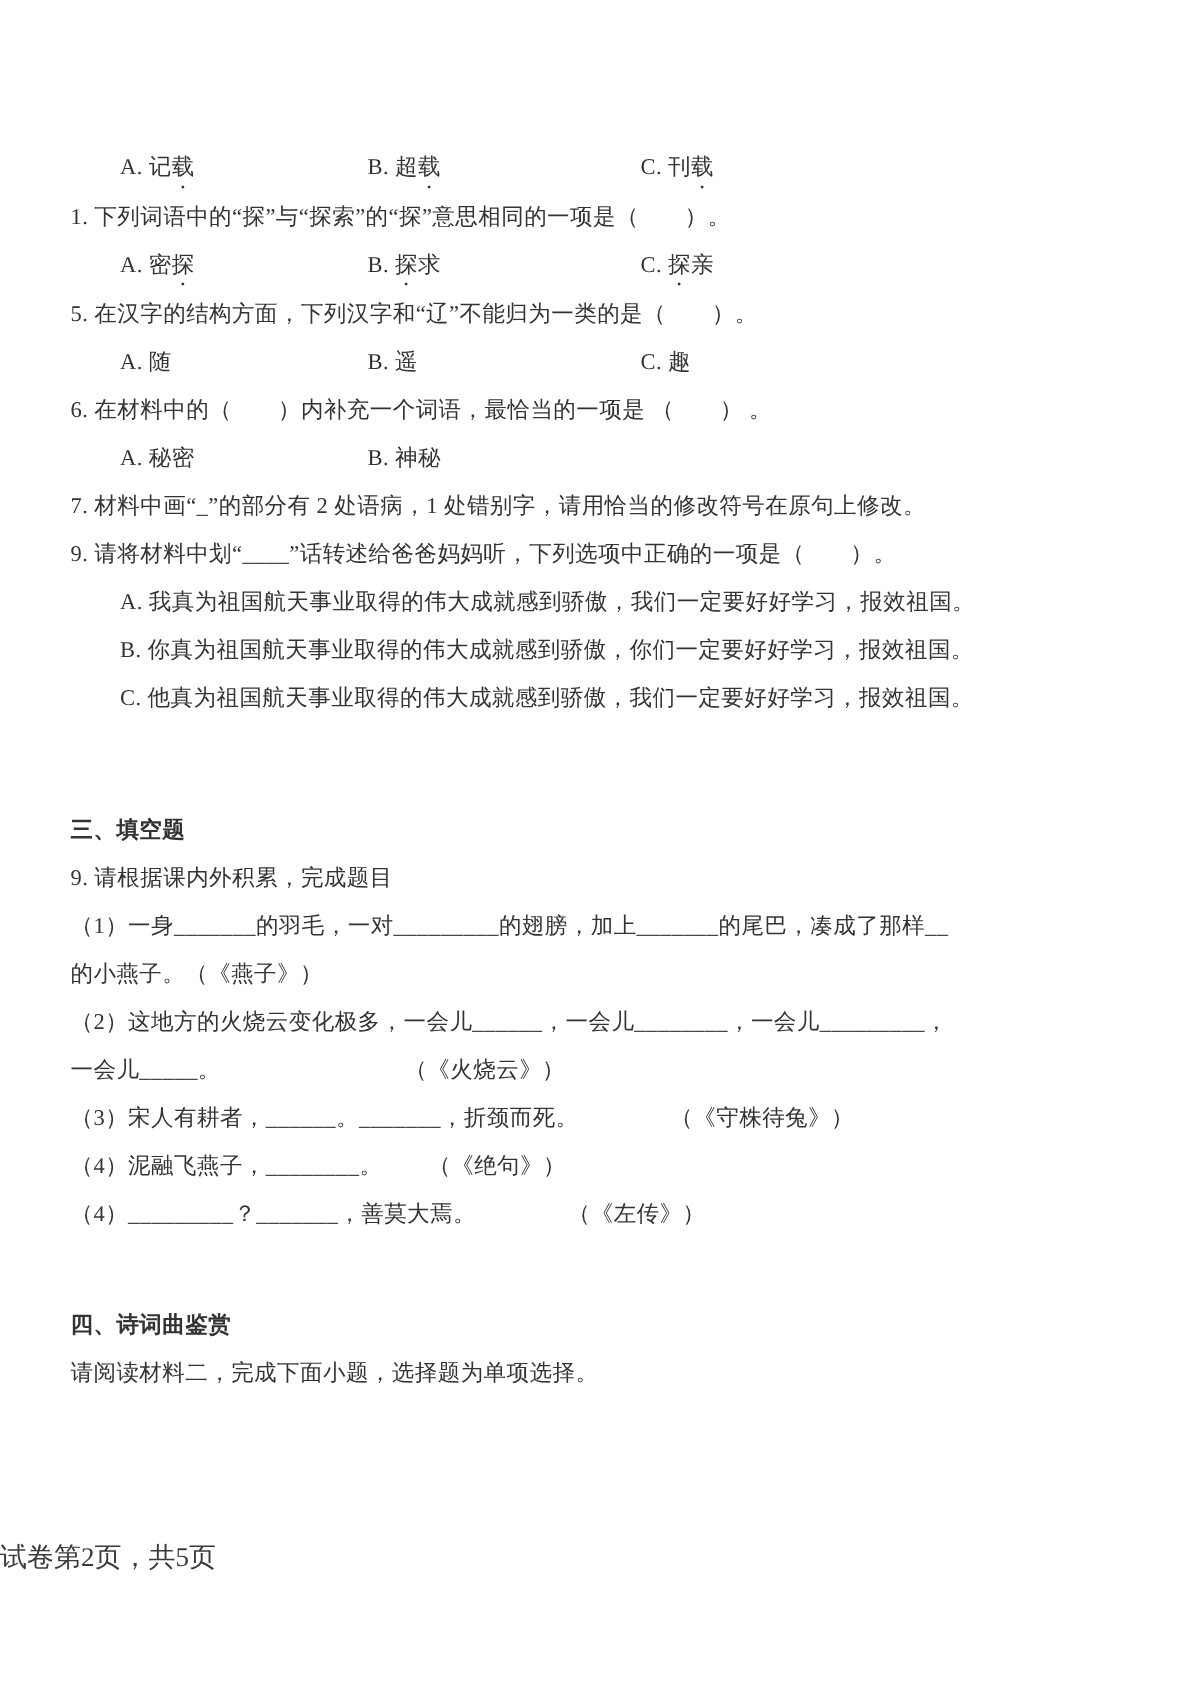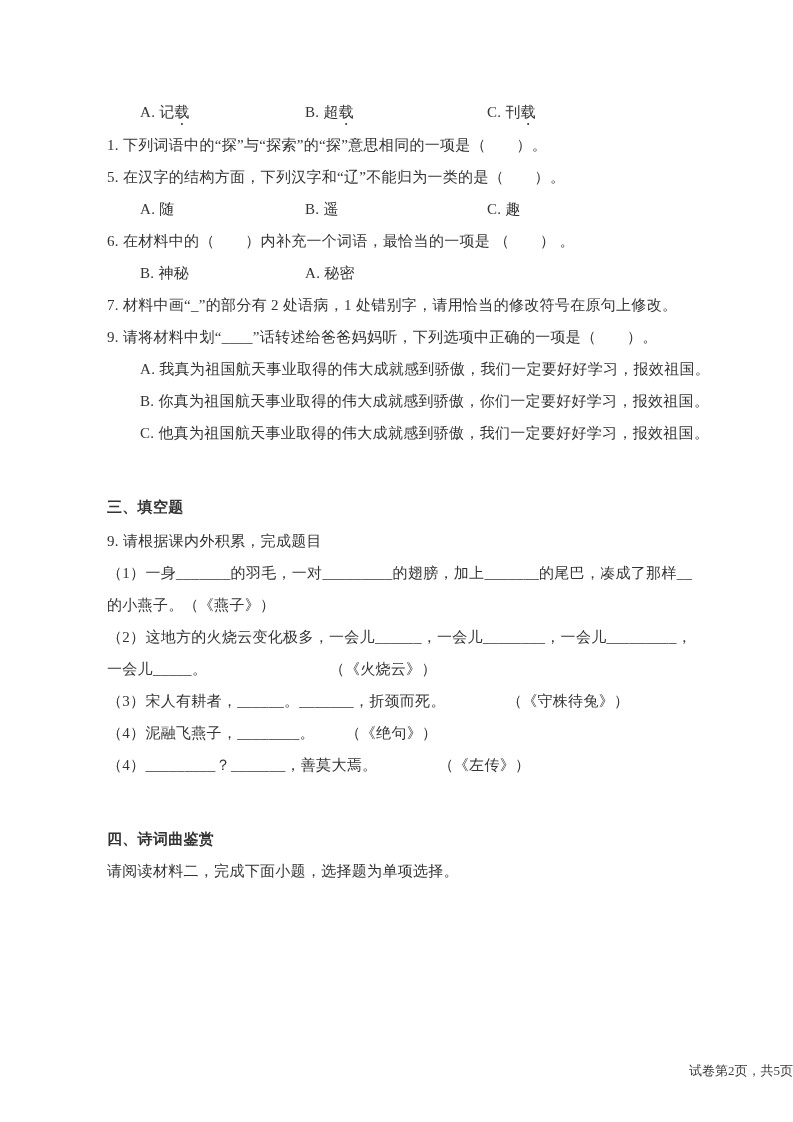--- a/index.html
+++ b/index.html
@@ -10,21 +10,21 @@
   .page {
     position: relative;
     width: 793px;
     height: 1122px;
     background: #ffffff;
     overflow: hidden;
     font-family: "Liberation Serif", "DejaVu Serif", serif;
     color: #333333;
   }
   .content {
-    padding: 96px 95px 0 107px;
+    padding: 96px 95px 0 47px;
   }
   .line {
     font-size: 15px;
     line-height: 32px;
     white-space: pre;
     letter-spacing: 0.3px;
   }
   .heading {
     font-weight: bold;
   }
@@ -39,43 +39,44 @@
   .emph {
     -webkit-text-emphasis: filled dot;
     -webkit-text-emphasis-position: under left;
     text-emphasis: filled dot;
     text-emphasis-position: under left;
   }
   .footer {
     position: absolute;
     left: 0;
     right: 0;
-    top: 1062px;
-    text-align: right;
-    font-size: 13px;
+    top: 1026px;
+    text-align: left;
+    font-size: 18px;
     color: #3a3a3a;
   }
 </style>
 </head>
 <body>
 
 <div class="page">
   <div class="content">
       <div class="line options-row"><span class="opt">A. 记<span class="emph">载</span></span><span class="opt">B. 超<span class="emph">载</span></span><span class="opt">C. 刊<span class="emph">载</span></span></div>
       <div class="line">1. 下列词语中的“探”与“探索”的“探”意思相同的一项是（　　）。</div>
+      <div class="line options-row"><span class="opt">A. 密<span class="emph">探</span></span><span class="opt">B. <span class="emph">探</span>求</span><span class="opt">C. <span class="emph">探</span>亲</span></div>
       <div class="line">5. 在汉字的结构方面，下列汉字和“辽”不能归为一类的是（　　）。</div>
       <div class="line options-row"><span class="opt">A. 随</span><span class="opt">B. 遥</span><span class="opt">C. 趣</span></div>
       <div class="line">6. 在材料中的（　　）内补充一个词语，最恰当的一项是 （　　） 。</div>
-      <div class="line options-row"><span class="opt">B. 神秘</span><span class="opt">A. 秘密</span></div>
+      <div class="line options-row"><span class="opt">A. 秘密</span><span class="opt">B. 神秘</span></div>
       <div class="line">7. 材料中画“_”的部分有 2 处语病，1 处错别字，请用恰当的修改符号在原句上修改。</div>
       <div class="line">9. 请将材料中划“____”话转述给爸爸妈妈听，下列选项中正确的一项是（　　）。</div>
       <div class="line indent">A. 我真为祖国航天事业取得的伟大成就感到骄傲，我们一定要好好学习，报效祖国。</div>
       <div class="line indent">B. 你真为祖国航天事业取得的伟大成就感到骄傲，你们一定要好好学习，报效祖国。</div>
       <div class="line indent">C. 他真为祖国航天事业取得的伟大成就感到骄傲，我们一定要好好学习，报效祖国。</div>
-      <div class="line heading" style="margin-top: 44px; font-family: Liberation Mono, monospace;">三、填空题</div>
+      <div class="line heading" style="margin-top: 56px;">三、填空题</div>
       <div class="line">9. 请根据课内外积累，完成题目</div>
       <div class="line">（1）一身_______的羽毛，一对_________的翅膀，加上_______的尾巴，凑成了那样__</div>
       <div class="line">的小燕子。（《燕子》）</div>
       <div class="line">（2）这地方的火烧云变化极多，一会儿______，一会儿________，一会儿_________，</div>
       <div class="line">一会儿_____。　　　　　　　　（《火烧云》）</div>
       <div class="line">（3）宋人有耕者，______。_______，折颈而死。　　　　（《守株待兔》）</div>
       <div class="line">（4）泥融飞燕子，________。　　（《绝句》）</div>
       <div class="line">（4）_________？_______，善莫大焉。　　　　（《左传》）</div>
       <div class="line heading" style="margin-top: 42px;">四、诗词曲鉴赏</div>
       <div class="line">请阅读材料二，完成下面小题，选择题为单项选择。</div>

